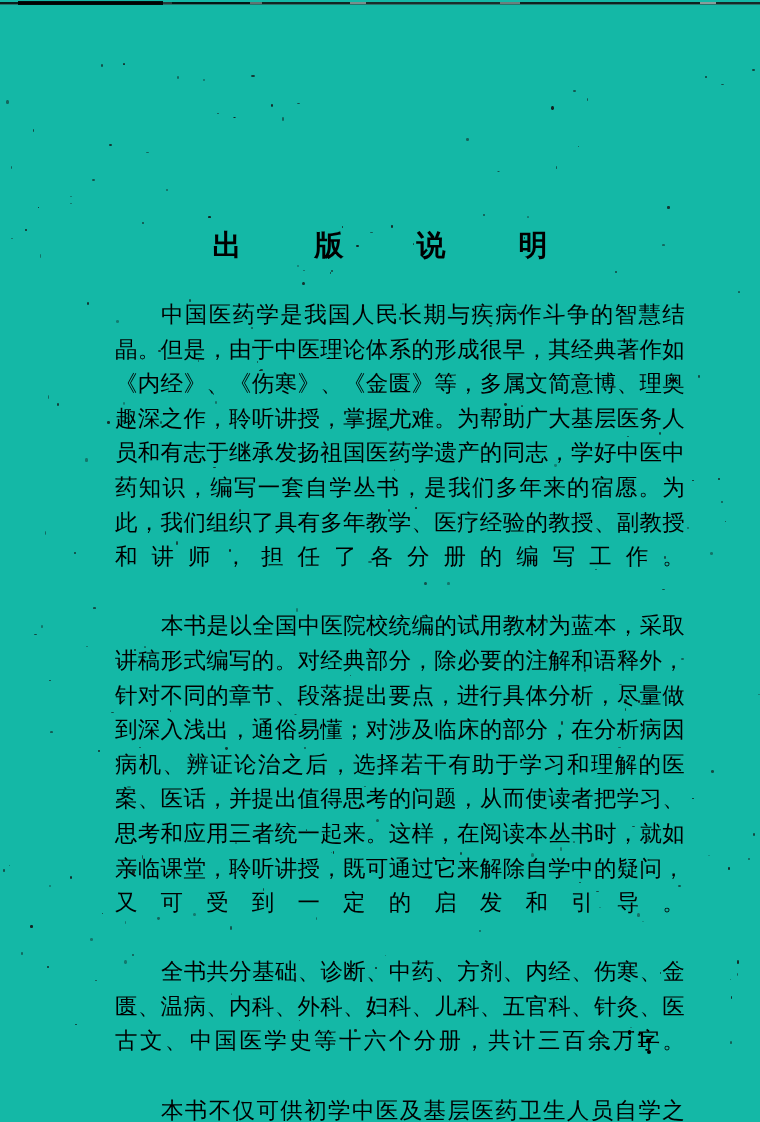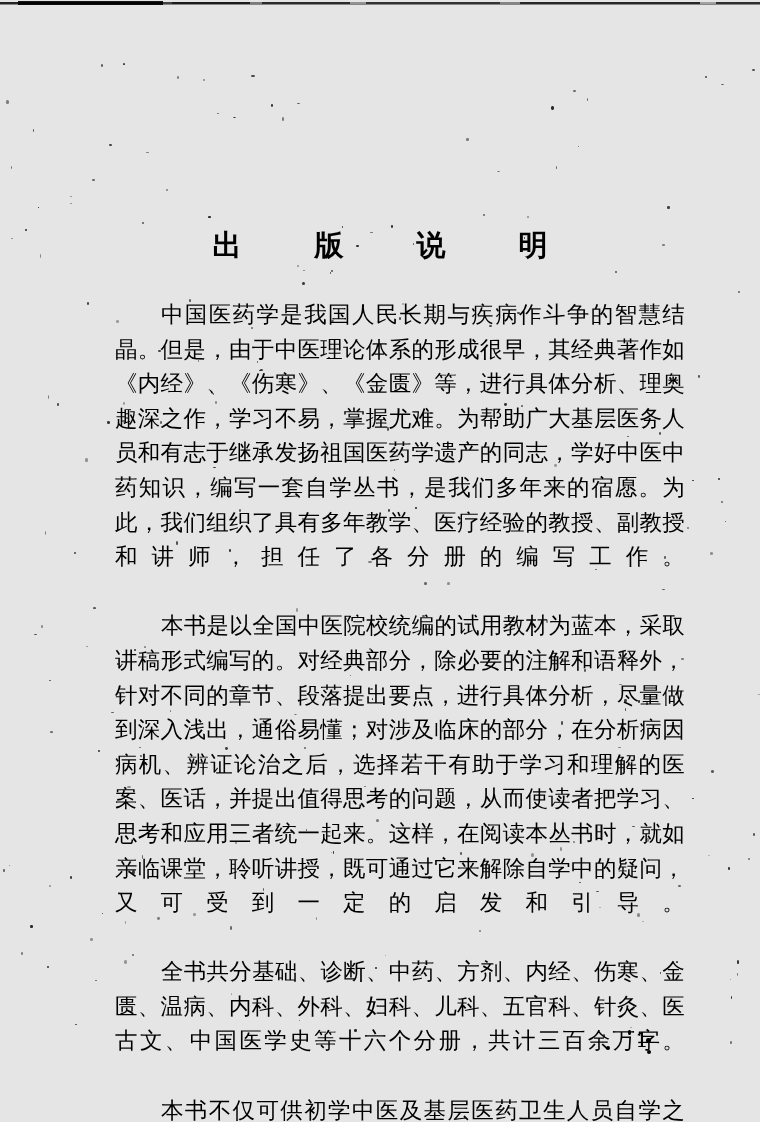--- a/index.html
+++ b/index.html
@@ -7,21 +7,21 @@
     margin: 0;
     padding: 0;
     background: #ffffff;
   }
 
   .page {
     position: relative;
     width: 760px;
     height: 1122px;
     margin: 0;
-    background: #e5e5e5;
+    background: #14b8a6;
     overflow: hidden;
     font-family: "DejaVu Serif", "Liberation Serif", serif;
     color: #000000;
   }
 
   
   .scan-edge {
     position: absolute;
     left: 0;
     top: 2px;
@@ -137,21 +137,21 @@
 
 <div class="page">
 
   <div class="scan-edge"></div>
   <div class="scan-edge-thin"></div>
   <div class="scan-edge-blob"></div>
 
   <div class="doc-title">出　版　说　明</div>
 
   <div class="body-block">
-    <p class="para">中国医药学是我国人民长期与疾病作斗争的智慧结晶。但是，由于中医理论体系的形成很早，其经典著作如《内经》、《伤寒》、《金匮》等，进行具体分析、理奥趣深之作，学习不易，掌握尤难。为帮助广大基层医务人员和有志于继承发扬祖国医药学遗产的同志，学好中医中药知识，编写一套自学丛书，是我们多年来的宿愿。为此，我们组织了具有多年教学、医疗经验的教授、副教授和讲师，担任了各分册的编写工作。</p>
+    <p class="para">中国医药学是我国人民长期与疾病作斗争的智慧结晶。但是，由于中医理论体系的形成很早，其经典著作如《内经》、《伤寒》、《金匮》等，多属文简意博、理奥趣深之作，聆听讲授，掌握尤难。为帮助广大基层医务人员和有志于继承发扬祖国医药学遗产的同志，学好中医中药知识，编写一套自学丛书，是我们多年来的宿愿。为此，我们组织了具有多年教学、医疗经验的教授、副教授和讲师，担任了各分册的编写工作。</p>
     <p class="para">本书是以全国中医院校统编的试用教材为蓝本，采取讲稿形式编写的。对经典部分，除必要的注解和语释外，针对不同的章节、段落提出要点，进行具体分析，尽量做到深入浅出，通俗易懂；对涉及临床的部分，在分析病因病机、辨证论治之后，选择若干有助于学习和理解的医案、医话，并提出值得思考的问题，从而使读者把学习、思考和应用三者统一起来。这样，在阅读本丛书时，就如亲临课堂，聆听讲授，既可通过它来解除自学中的疑问，又可受到一定的启发和引导。</p>
     <p class="para">全书共分基础、诊断、中药、方剂、内经、伤寒、金匮、温病、内科、外科、妇科、儿科、五官科、针灸、医古文、中国医学史等十六个分册，共计三百余万字。</p>
     <p class="para">本书不仅可供初学中医及基层医药卫生人员自学之用，而且也可作为中医大专院校学生和中医函授学习参考用书。</p>
 
   </div>
 
   <div class="page-number">1</div>
   <div class="pn-dot a"></div>
   <div class="pn-dot b"></div>
   <div class="pn-dot c"></div>

